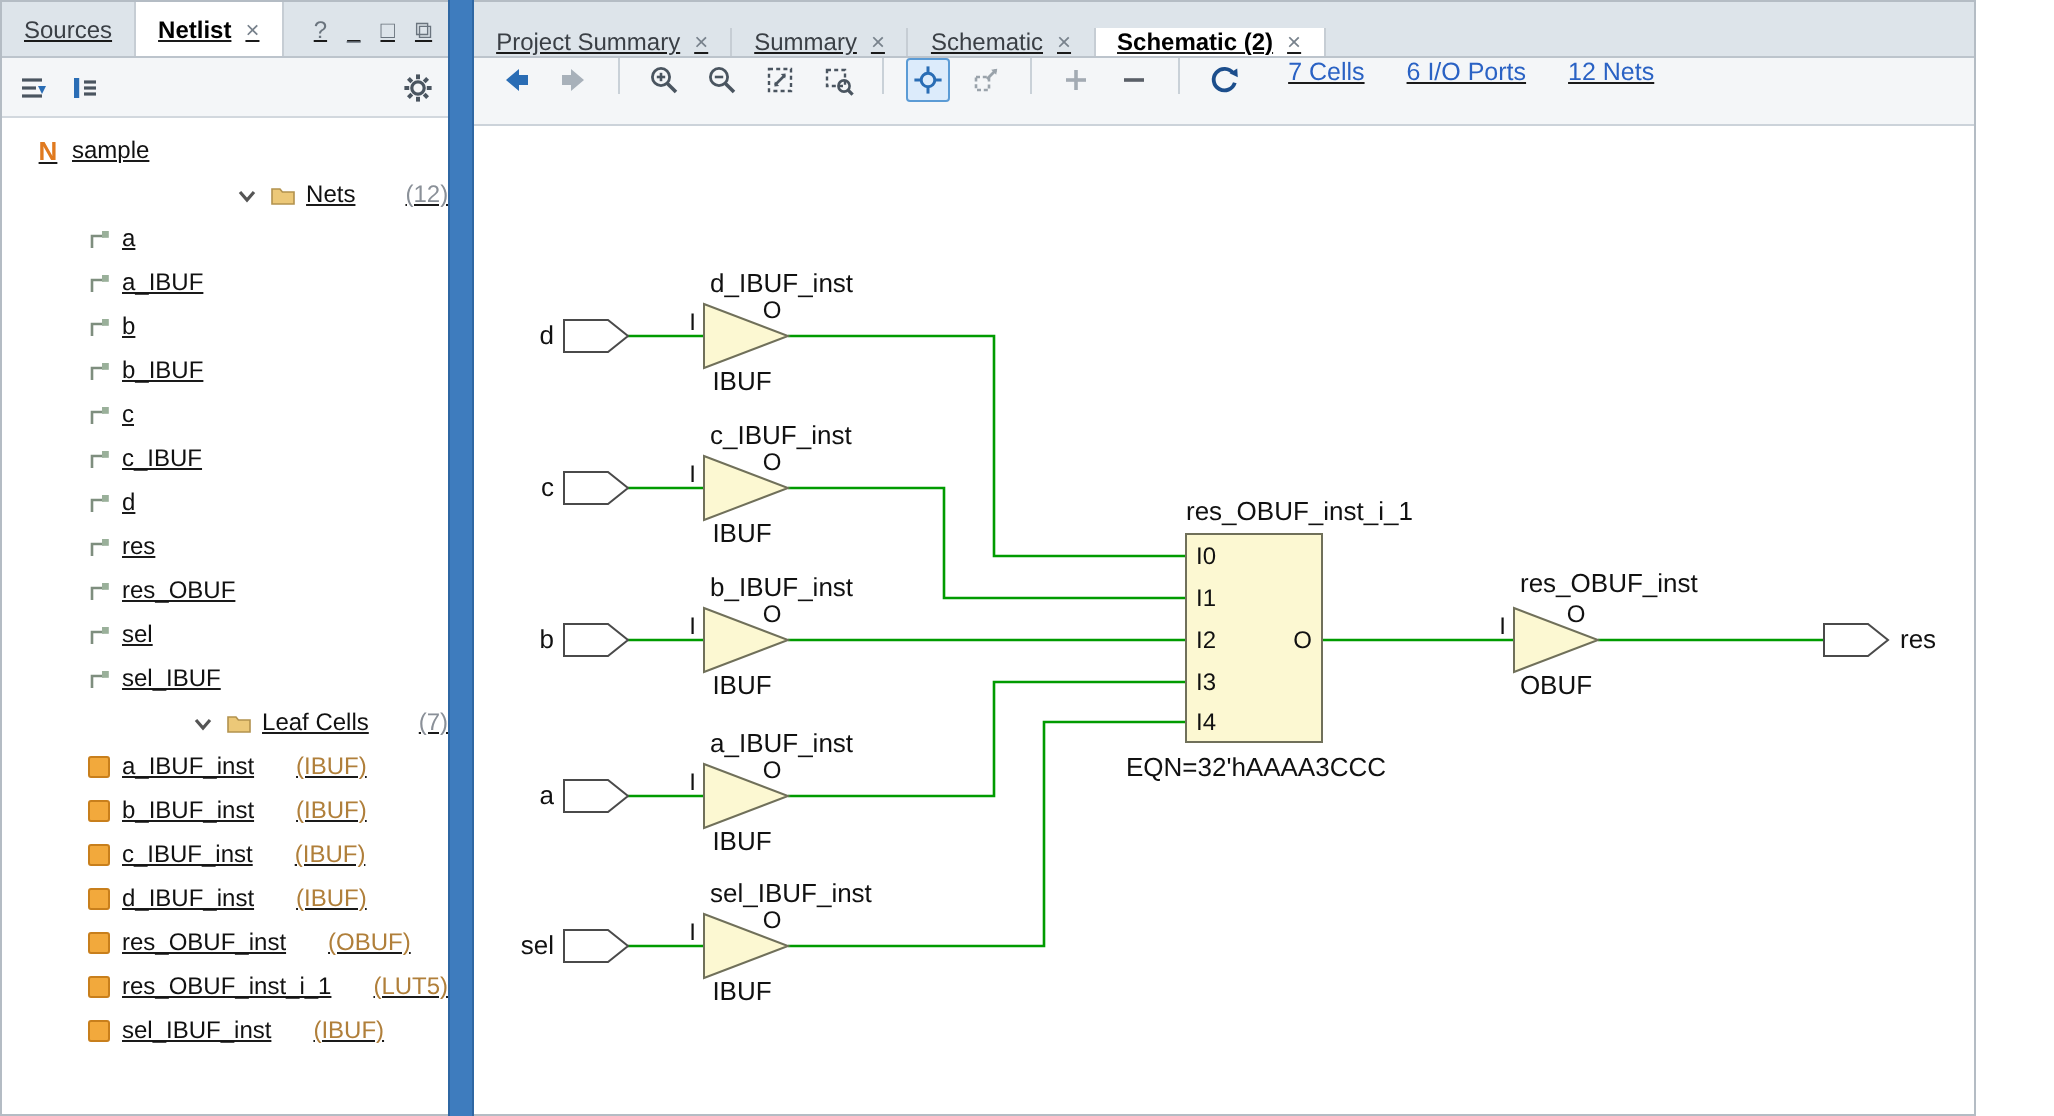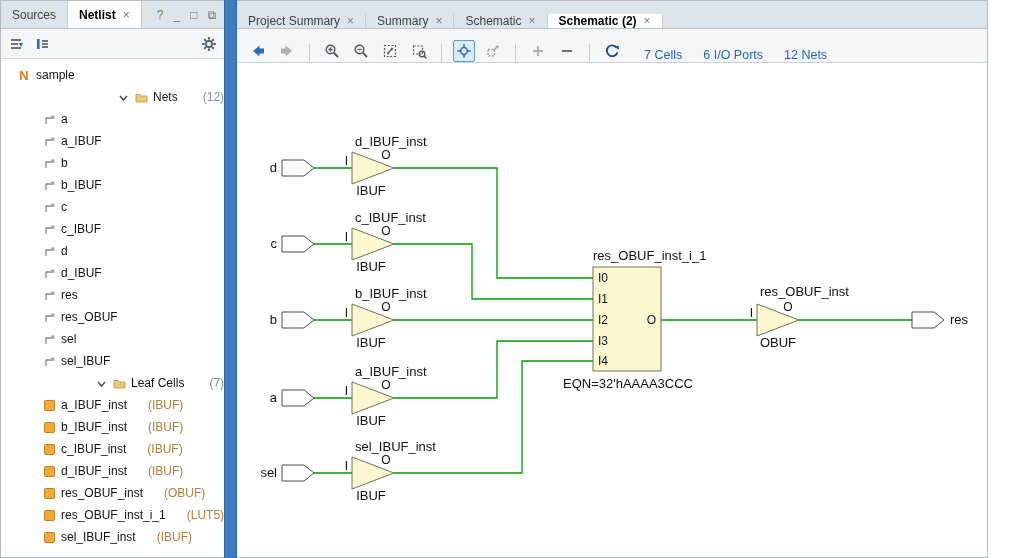--- a/index.html
+++ b/index.html
@@ -1,18 +1,18 @@
 <!DOCTYPE html>
 <html><head>
 <meta charset="utf-8">
 <style>
   * { margin:0; padding:0; box-sizing:border-box; }
   html,body { width:1027px; height:558px; overflow:hidden; }
   body { font-family:"Liberation Sans", sans-serif; font-size:12px; color:#1a1a1a; background:#fff; }
-  .app { display:flex; width:848px; height:558px; background:#0c4a6e; }
+  .app { display:flex; width:848px; height:558px; background:#0c4a6e;text-decoration:underline; }
 
   
   .left { width:264px; display:flex; flex-direction:column; border:1px solid #b4bcc4; border-right:none; background:#fff; }
   .tabbar { height:28px; background:#dde4ea; display:flex; align-items:stretch; border-bottom:1px solid #bcc4cc; flex:0 0 28px; }
   .tab { display:flex; align-items:center; gap:7px; padding:0 11px; border-right:1px solid #c6cdd4; color:#3a3f45; cursor:default; white-space:nowrap; }
   .tab.active { background:#fff; color:#000; font-weight:bold; }
   .tab .close { color:#78828c; font-weight:normal; font-size:12px; }
   .winctrl { margin-left:auto; display:flex; align-items:center; gap:10px; padding:0 8px; color:#6a747e; font-size:12px; }
   .winctrl span { cursor:default; }
   .ltoolbar { height:30px; flex:0 0 30px; background:#f4f6f8; border-bottom:1px solid #d2d8de; display:flex; align-items:center; padding:0 7px; gap:10px; }
@@ -29,21 +29,21 @@
   .chev { width:13px; height:13px; flex:0 0 13px; }
   .icon16 { width:16px; height:16px; display:inline-block; }
   .icon13 { width:13px; height:13px; display:inline-block; flex:0 0 13px; }
 
   
   .divider { width:13px; flex:0 0 13px; background:#3e7cbe; border-left:1px solid #2f67a3; border-right:1px solid #2f67a3; }
 
   
   .right { flex:1; display:flex; flex-direction:column; border:1px solid #b4bcc4; border-left:none; }
   .rtabs { height:28px; flex:0 0 28px;align-items:flex-end; }
-  .stoolbar { height:34px; flex:0 0 34px; background:#f4f6f8; border-bottom:1px solid #ccd3da; display:flex; align-items:flex-end; padding:0 10px; gap:7px; }
+  .stoolbar { height:34px; flex:0 0 34px; background:#f4f6f8; border-bottom:1px solid #ccd3da; display:flex; align-items:flex-start; padding:0 10px; gap:7px; }
   .tool { width:22px; height:22px; display:flex; align-items:center; justify-content:center; border:1px solid transparent; border-radius:2px; }
   .tool.selected { background:#dcebfb; border:1px solid #5b9bd5; }
   .sep { width:1px; height:18px; background:#c9d1d8; margin:0 4px; }
   .link { color:#2a62c4; margin-left:14px; cursor:default; font-size:12.5px; }
   .canvas { flex:1; background:#ffffff; position:relative; overflow:hidden; }
 
   
   svg text { font-family:"Liberation Sans", sans-serif; fill:#111; }
   .inst { font-size:13px; }
   .pin  { font-size:12px; }
@@ -184,27 +184,20 @@
               <path d="M3 11 V5 H9" fill="none" stroke="#7e8e7e" stroke-width="1.3"></path>
               <rect x="8" y="2.5" width="3.4" height="3.4" fill="#9ab09a"></rect>
             </svg></span>
         <span class="lbl">d</span>
       </div>
       <div class="trow ind2">
         <span class="icon13"><svg viewBox="0 0 13 13" width="13" height="13">
               <path d="M3 11 V5 H9" fill="none" stroke="#7e8e7e" stroke-width="1.3"></path>
               <rect x="8" y="2.5" width="3.4" height="3.4" fill="#9ab09a"></rect>
             </svg></span>
-        <span class="lbl">d_IBUF</span>
-      </div>
-      <div class="trow ind2">
-        <span class="icon13"><svg viewBox="0 0 13 13" width="13" height="13">
-              <path d="M3 11 V5 H9" fill="none" stroke="#7e8e7e" stroke-width="1.3"></path>
-              <rect x="8" y="2.5" width="3.4" height="3.4" fill="#9ab09a"></rect>
-            </svg></span>
         <span class="lbl">res</span>
       </div>
       <div class="trow ind2">
         <span class="icon13"><svg viewBox="0 0 13 13" width="13" height="13">
               <path d="M3 11 V5 H9" fill="none" stroke="#7e8e7e" stroke-width="1.3"></path>
               <rect x="8" y="2.5" width="3.4" height="3.4" fill="#9ab09a"></rect>
             </svg></span>
         <span class="lbl">res_OBUF</span>
       </div>
       <div class="trow ind2">

